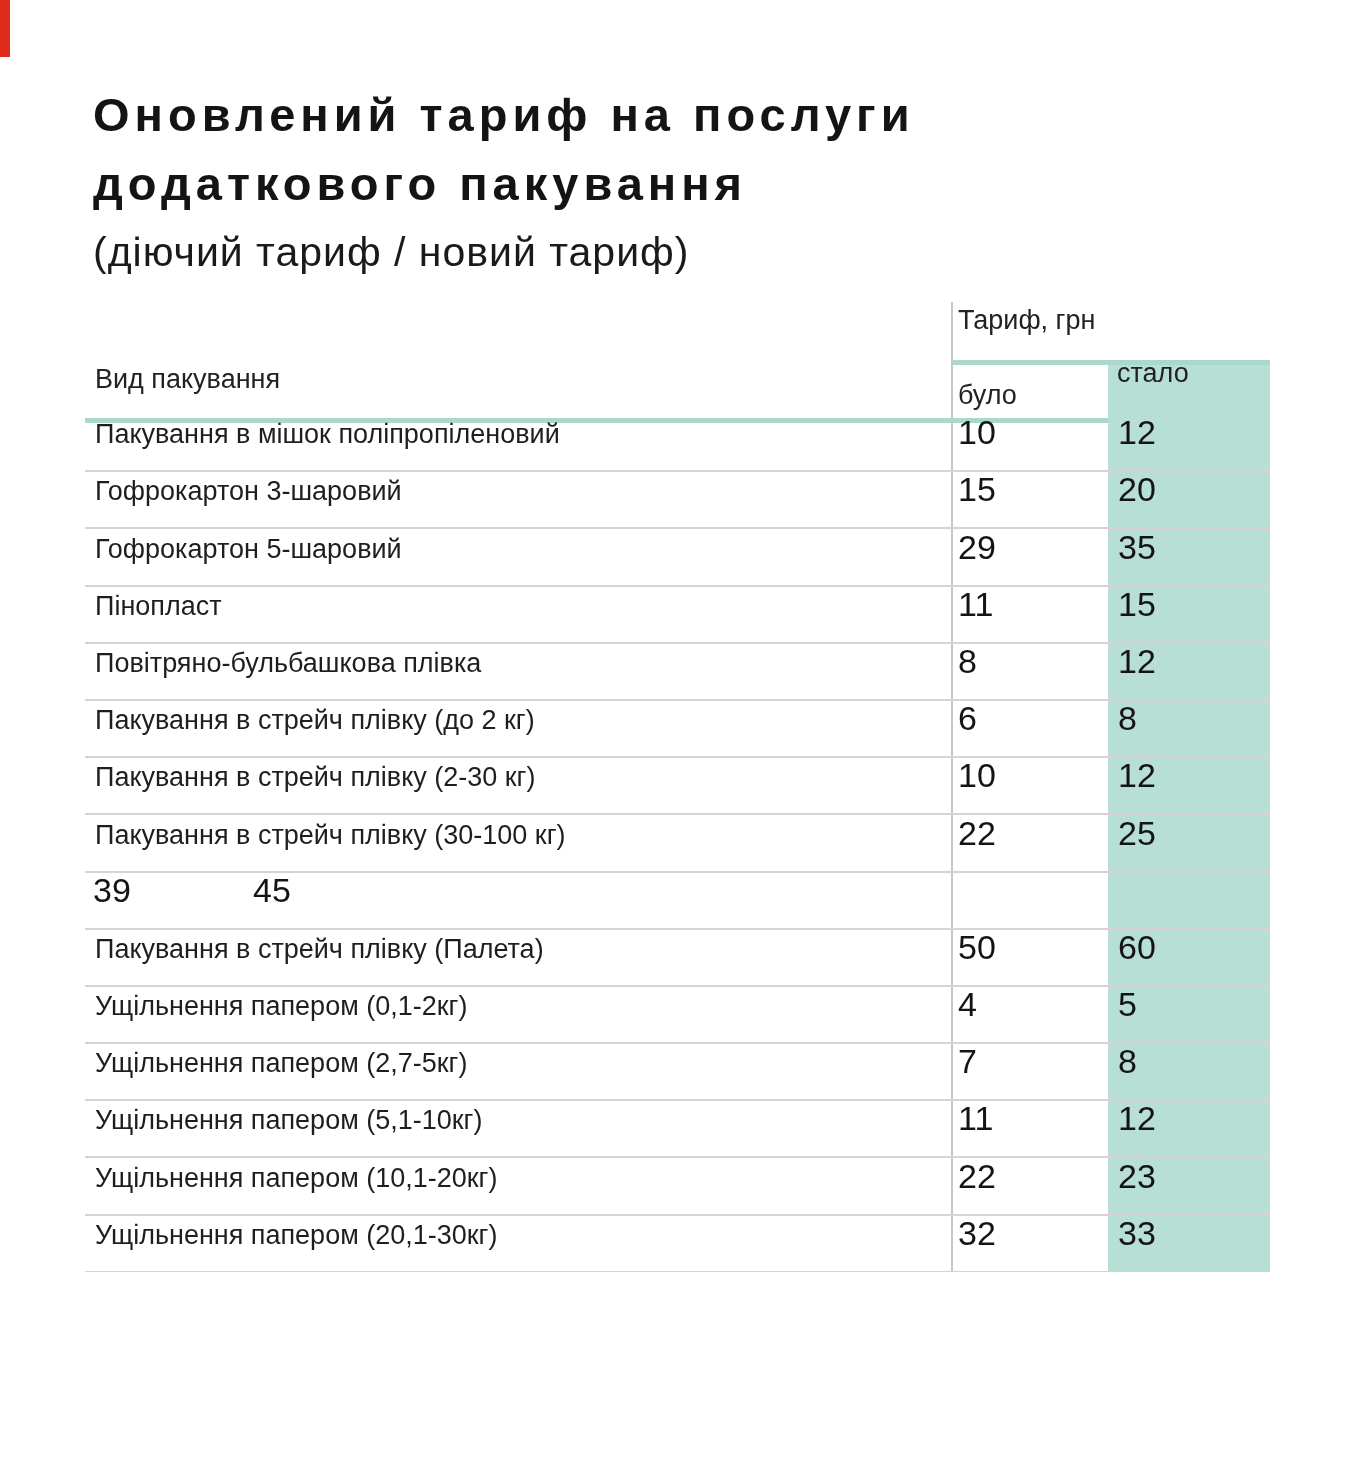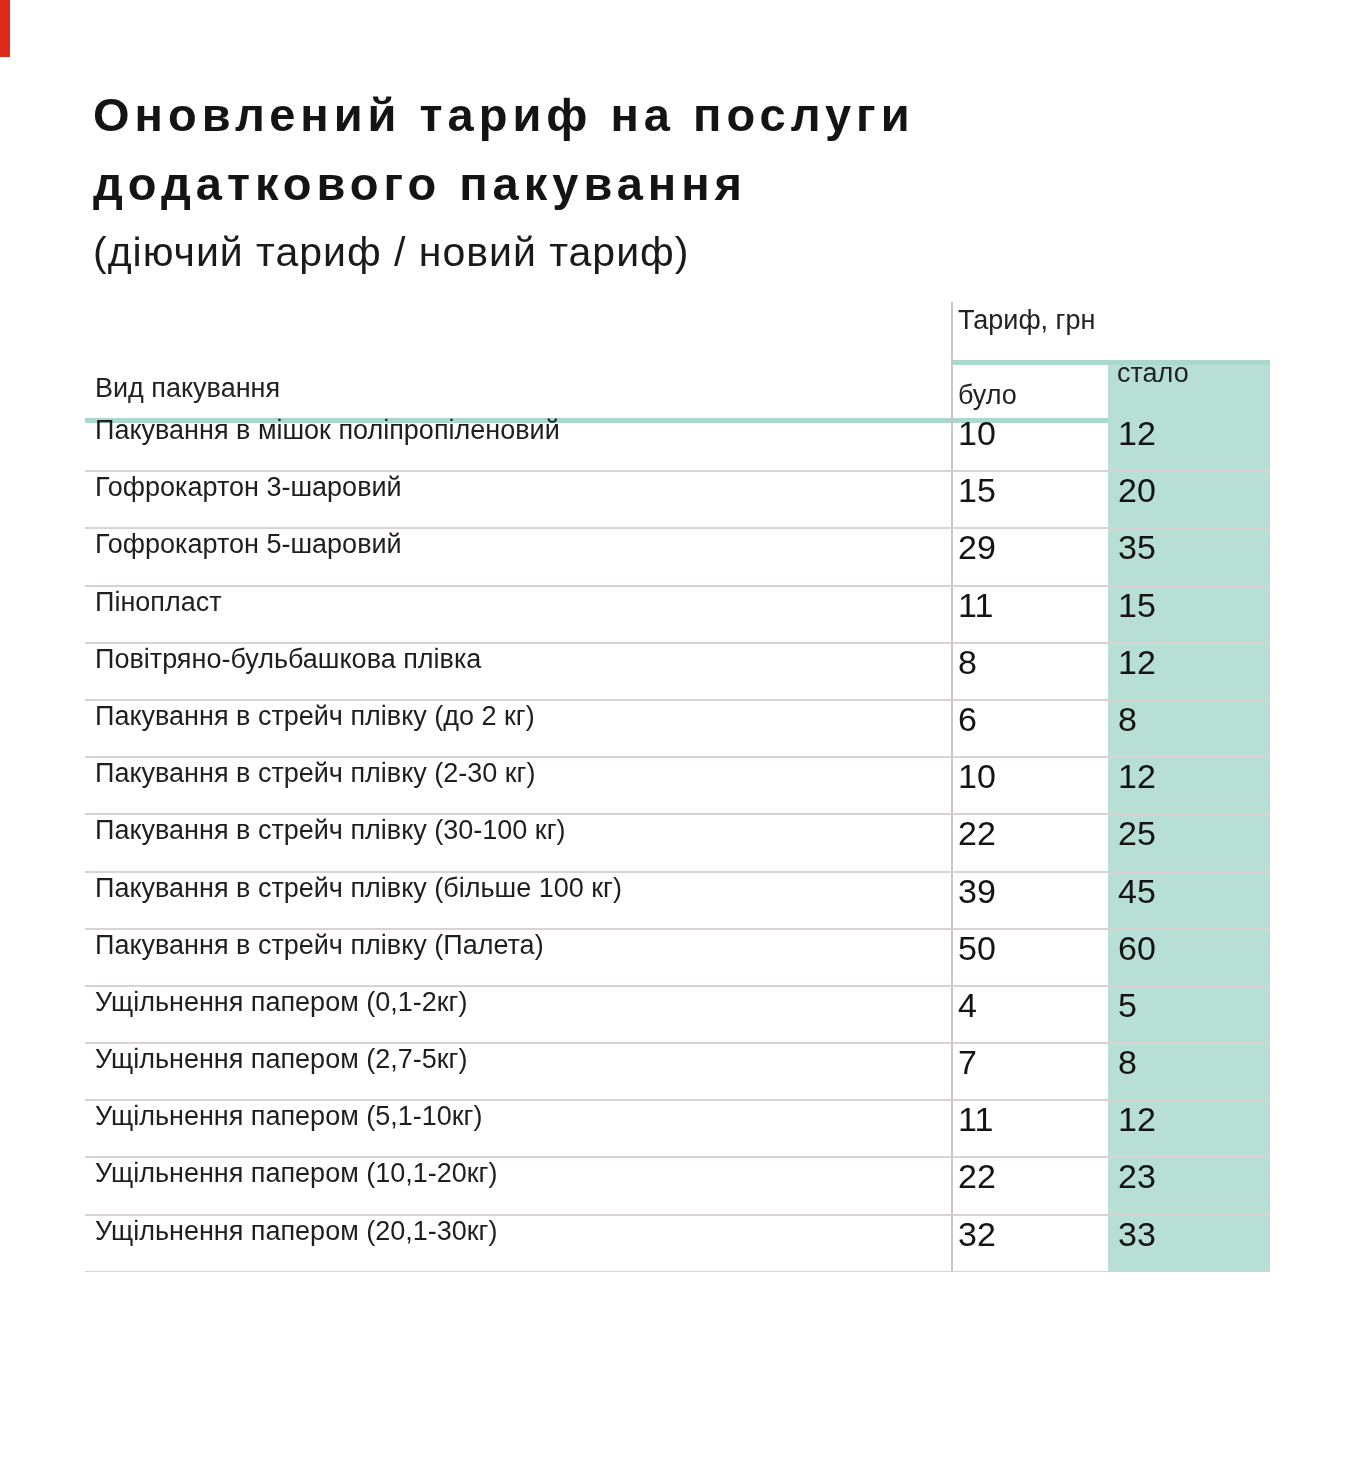--- a/index.html
+++ b/index.html
@@ -44,33 +44,33 @@
     position: absolute; left: 85px; top: 418px; width: 1023px; height: 5px;
     background: #abd8cd;
   }
   #vline {
     position: absolute; left: 951px; top: 302px; width: 2px; height: 971px;
     background: #c7c7c7;
   }
 
   .hdr { position: absolute; font-size: 27px; line-height: 32px; color: #222222; }
   #col-group { left: 958px; top: 304px; }
-  #col-kind  { left: 95px;  top: 372px; }
+  #col-kind  { left: 95px;  top: 363px; }
   #col-was   { left: 958px; top: 379px; text-align: center; }
   #col-now   { left: 1117px; top: 357px; text-align: right; }
 
   
   #rows {
     position: absolute; left: 85px; top: 415px; width: 1185px;
   }
   .row {
-    display: flex; align-items: flex-start;
+    display: flex; align-items: flex-end;
     height: 57.2px; box-sizing: border-box;
     border-bottom: 2px solid #d9d2d0;
-    padding-bottom: 4px;
+    padding-bottom: 20px;
   }
   .cell-label {
     width: 865px; box-sizing: border-box; padding-left: 10px;
     font-size: 27px; line-height: 31px; color: #1e1e1e;
   }
   .cell-was, .cell-now {
     box-sizing: border-box;
     font-size: 34px; line-height: 36px; color: #141414;
   }
   .cell-was { width: 158px; padding-left: 8px; }
@@ -145,21 +145,20 @@
         <div class="cell-label">Пакування в стрейч плівку (2-30 кг)</div>
         <div class="cell-was">10</div>
         <div class="cell-now">12</div>
       </div>
       <div class="row">
         <div class="cell-label">Пакування в стрейч плівку (30-100 кг)</div>
         <div class="cell-was">22</div>
         <div class="cell-now">25</div>
       </div>
       <div class="row">
-        <div class="cell-label">Пакування в стрейч плівку (більше 100 кг)</div>
         <div class="cell-was">39</div>
         <div class="cell-now">45</div>
       </div>
       <div class="row">
         <div class="cell-label">Пакування в стрейч плівку (Палета)</div>
         <div class="cell-was">50</div>
         <div class="cell-now">60</div>
       </div>
       <div class="row">
         <div class="cell-label">Ущільнення папером (0,1-2кг)</div>

